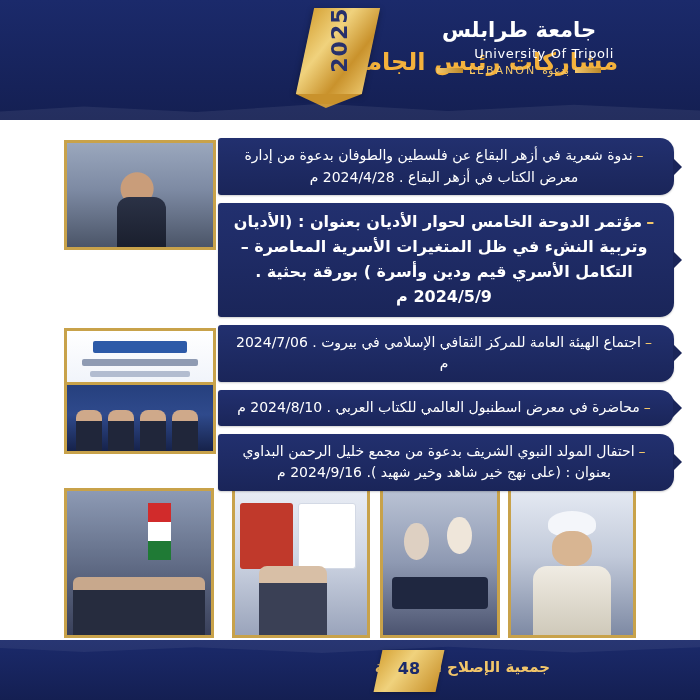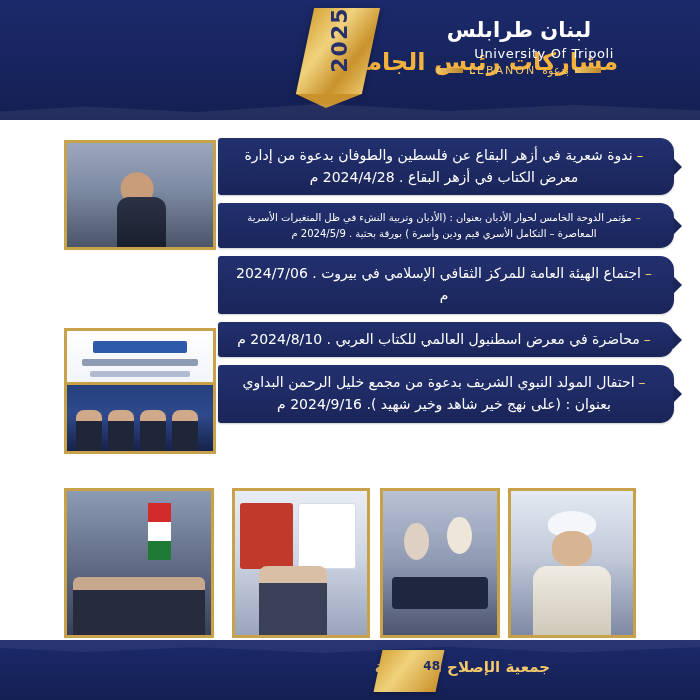--- a/index.html
+++ b/index.html
@@ -230,21 +230,21 @@
     width: 0; height: 0;
     transform: translateY(-50%);
     border-top: 9px solid transparent;
     border-bottom: 9px solid transparent;
     border-left: 9px solid #1a2559;
   }
   .item .dash {
     color: #f2c66a;
     margin-left: 4px;
   }
-  .item-2 { font-size: 10px; }
+  .item-2 { font-size: 16px; font-weight: bold; }
 
   
   .footer {
     position: absolute;
     bottom: 0; left: 0;
     width: 700px; height: 60px;
     background: linear-gradient(180deg,#1b2a6b 0%, #141f52 100%);
   }
   .footer-logo {
     position: absolute;
@@ -260,23 +260,23 @@
     top: 10px; left: 378px;
     width: 62px; height: 42px;
     background: linear-gradient(120deg,#d7a53a 0%, #f0d27d 40%, #c9922c 100%);
     transform: skewX(-12deg);
     box-shadow: 0 1px 4px rgba(0,0,0,.3);
   }
   .page-num {
     position: absolute;
     top: 19px; left: 378px;
     width: 62px;
-    text-align: right;
+    text-align: center;
     color: #1b2a6b;
-    font-size: 12px;
+    font-size: 16px;
     font-weight: bold;
   }
   .footer-wave {
     position: absolute;
     top: 0; left: 0;
     width: 700px; height: 18px;
     background: #ffffff;
     opacity: .06;
     clip-path: polygon(0 0, 100% 0, 100% 40%, 82% 70%, 64% 38%, 46% 72%, 28% 40%, 12% 66%, 0 44%);
   }
@@ -287,21 +287,21 @@
 <div class="page">
 
   <div class="header">
     <div class="header-inner">
       <div class="header-title">مشاركات رئيس الجامعة</div>
 
       <div class="year-ribbon"></div>
       <div class="year-text">2025</div>
 
       <div class="logo-block">
-        <div class="logo-arabic">لبنان طرابلس</div>
+        <div class="logo-arabic">جامعة طرابلس</div>
         <div class="logo-en">University Of Tripoli</div>
         <div class="logo-sub">
           <span class="bar"></span>
           <span>بدعوة</span>
           <span>LEBANON</span>
           <span class="bar"></span>
         </div>
       </div>
       <div class="header-wave"></div>
     </div>

